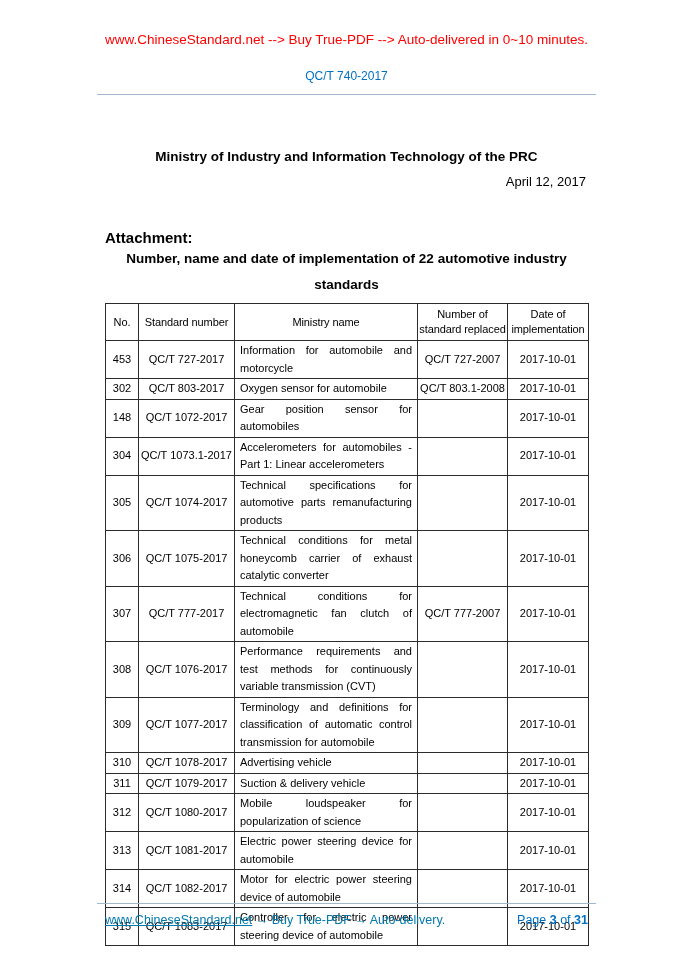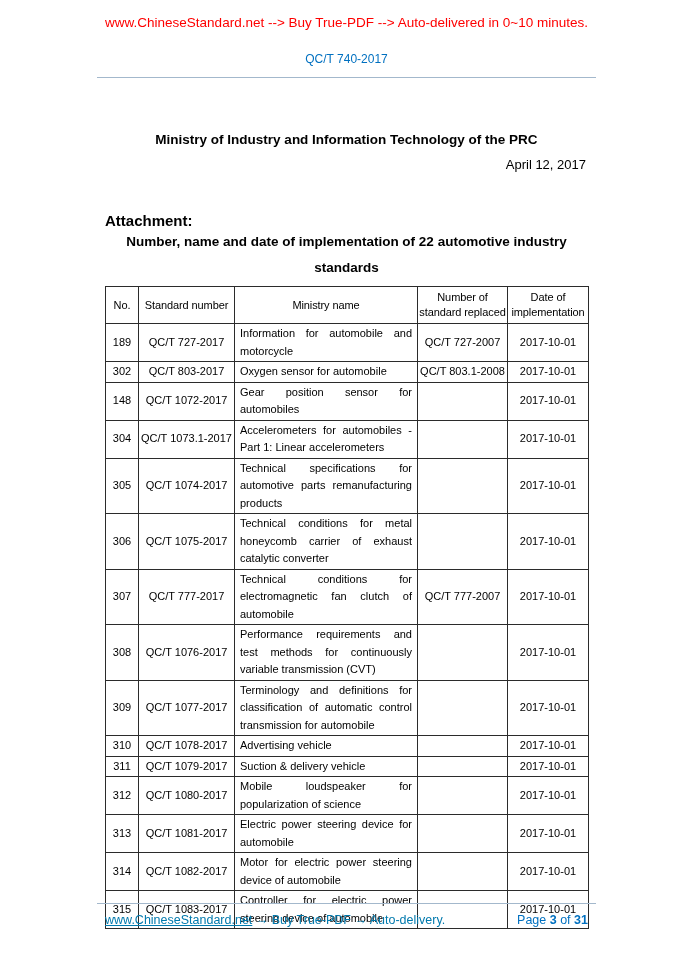--- a/index.html
+++ b/index.html
@@ -4,21 +4,21 @@
 <style>
   * { margin:0; padding:0; box-sizing:border-box; }
   html,body { background:#ffffff; }
   .page {
     position:relative;
     width:693px; height:980px;
     margin:0 auto;
     background:#ffffff;
     font-family:"Liberation Sans","DejaVu Sans",sans-serif;
     color:#000;
-    padding:15px 97px 0;
+    padding:32px 97px 0;
     overflow:hidden;
   }
   .banner {
     color:#fe0000;
     font-size:13.5px;
     text-align:center;
     white-space:nowrap;
   }
   .doc-code {
     color:#0070c0;
@@ -140,21 +140,21 @@
       <tr>
         <th>No.</th>
         <th>Standard number</th>
         <th>Ministry name</th>
         <th>Number of standard replaced</th>
         <th>Date of implementation</th>
       </tr>
     </thead>
     <tbody id="standards-body">
         <tr>
-          <td class="col-no">189</td>
+          <td class="col-no">453</td>
           <td class="col-number">QC/T 727-2017</td>
           <td class="col-name">Information for automobile and motorcycle</td>
           <td class="col-replaced">QC/T 727-2007</td>
           <td class="col-date">2017-10-01</td>
         </tr>
         <tr>
           <td class="col-no">302</td>
           <td class="col-number">QC/T 803-2017</td>
           <td class="col-name">Oxygen sensor for automobile</td>
           <td class="col-replaced">QC/T 803.1-2008</td>

